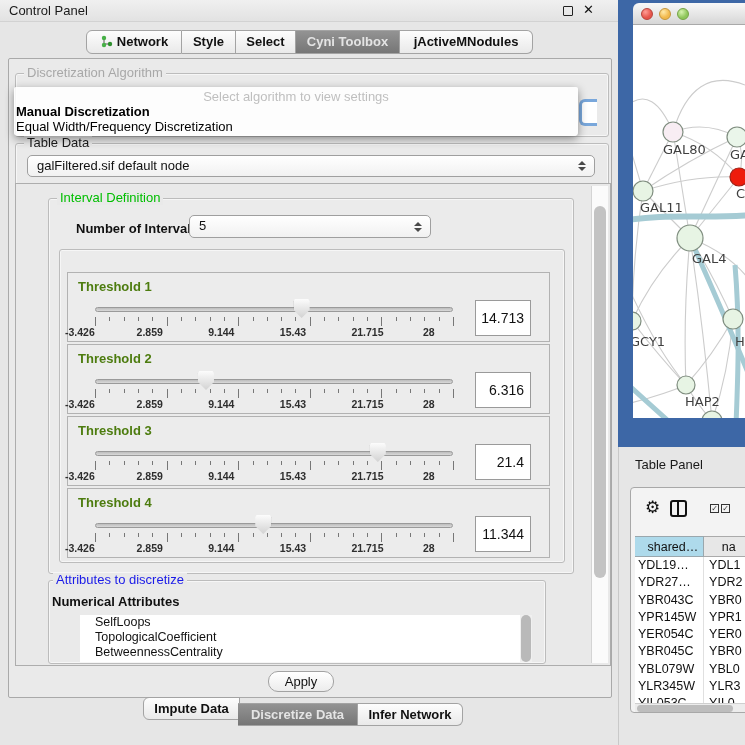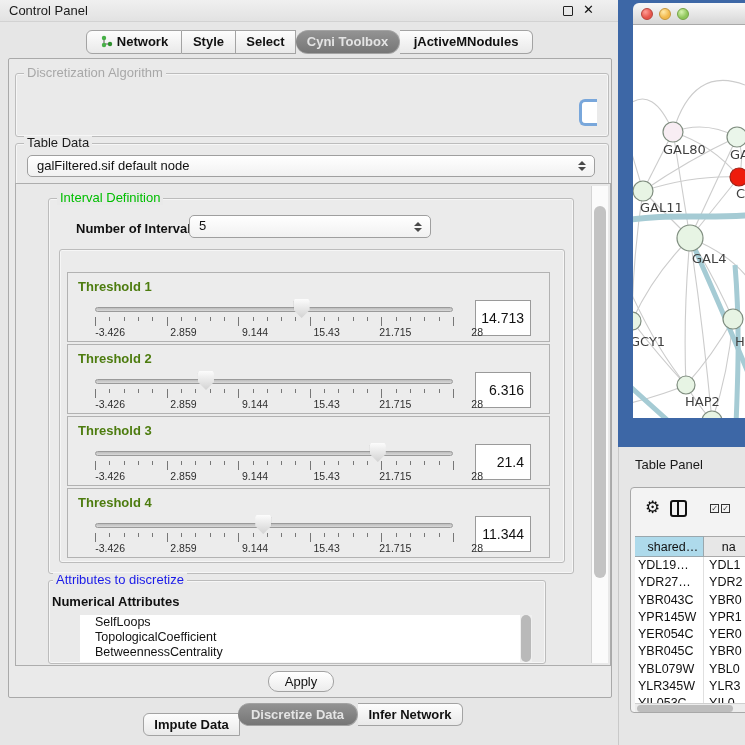--- a/index.html
+++ b/index.html
@@ -11,21 +11,21 @@
   .left-region { position:absolute; left:0; top:0; width:620px; height:745px; background:#e6e6e6; }
   .cp-titlebar { position:absolute; left:0; top:0; width:620px; height:22px; background:linear-gradient(#f0f0f0,#e2e2e2); border-bottom:1px solid #d2d2d2; }
   .cp-title { position:absolute; left:9px; top:3px; font-size:13px; color:#1a1a1a; }
   .float-icon { position:absolute; left:563px; top:6px; width:10px; height:10px; border:1.6px solid #222; border-radius:1px; }
   .close-icon { position:absolute; left:583px; top:2px; font-size:13px; font-weight:bold; color:#111; font-family:"DejaVu Sans",sans-serif; }
 
   
   .seg { position:absolute; height:24px; background:linear-gradient(#fdfdfd,#e9e9e9); border:1px solid #a3a3a3; border-left:none; font-size:13px; font-weight:bold; color:#111; text-align:center; line-height:22px; cursor:default; white-space:nowrap; overflow:hidden; }
   .seg.first { border-left:1px solid #a3a3a3; border-radius:6px 0 0 6px; }
   .seg.last { border-radius:0 6px 6px 0; }
-  .seg.sel { background:linear-gradient(#939393,#767676); color:#e4e4e4;border-radius:12px; }
+  .seg.sel { background:linear-gradient(#939393,#767676); color:#e4e4e4; }
   .tab-icon { display:inline-block; vertical-align:-2px; margin-right:4px; }
 
   .content-panel { position:absolute; left:8px; top:58px; width:604px; height:640px; background:#eaeaea; border:1px solid #a9a9a9; border-radius:2px; }
 
   
   .group { position:absolute; border:1px solid #bcbcbc; border-radius:3px; box-shadow:inset 0 0 0 1px rgba(255,255,255,.55); }
   .group-title { position:absolute; top:-8px; left:8px; background:#eaeaea; padding:0 3px; font-size:13px; line-height:14px; }
   .t-black { color:#1c1c1c; }
   .t-faded { color:#a8a8a8; }
   .t-green { color:#00be00; }
@@ -52,21 +52,21 @@
   
   .thr-panel { position:absolute; left:7px; width:483px; height:70px; background:#ececec; border:1px solid #b2b2b2; }
   .thr-label { position:absolute; left:10px; top:6px; font-size:13px; font-weight:bold; color:#4d7c0f; }
   .track { position:absolute; left:27px; top:34px; width:358px; height:5px; background:linear-gradient(#bdbdbd,#d9d9d9); border:1px solid #9a9a9a; border-radius:4px; }
   .thumb-sl { position:absolute; top:26px; width:16px; height:19px; background:linear-gradient(#fcfcfc,#d2d2d2); clip-path:polygon(8% 0,92% 0,100% 12%,100% 58%,50% 100%,0 58%,0 12%); filter:drop-shadow(0 0 1px #888); z-index:2; }
   .ticks { position:absolute; left:27px; top:44px; width:358px; height:10px; }
   .tick { position:absolute; top:0; width:1px; background:#777; }
   .tick.minor { height:4px; }
   .tick.major { height:9px; }
   .tick-labels { position:absolute; left:27px; top:53px; width:358px; height:12px; }
-  .tick-lab { position:absolute; width:60px; text-align:right; font-size:10.5px; font-weight:normal; color:#2e2e2e; }
+  .tick-lab { position:absolute; width:60px; text-align:left; font-size:10.5px; font-weight:bold; color:#2e2e2e; }
   .val-box { position:absolute; left:407px; top:27px; width:56px; height:36px; background:#fff; border:1px solid #9a9a9a; font-size:14px; color:#111; text-align:right; line-height:34px; padding-right:6px; }
 
   
   .attr-list { position:absolute; background:#fff; overflow:hidden; }
   .attr-item { font-size:12.5px; color:#111; line-height:15px; padding-left:15px; white-space:nowrap; }
   .list-scroll { position:absolute; width:12px; background:#f0f0f0; }
   .list-scroll .thumb { position:absolute; left:1px; top:0; width:10px; height:100%; background:#b9b9b9; border-radius:6px; }
 
   .apply-btn { position:absolute; left:268px; top:671px; width:66px; height:21px; background:linear-gradient(#ffffff,#ececec); border:1px solid #a2a2a2; border-radius:10px; font-size:13px; color:#111; text-align:center; line-height:19px; }
 
@@ -348,25 +348,30 @@
         </div>
 
         <div class="v-scroll">
           <div class="thumb" style="top:20px; height:372px;"></div>
         </div>
       </div>
 
       <div class="focus-ring" style="left:570px; top:40px;"></div>
     </div>
 
+    <div class="popup">
+      <div class="popup-prompt">Select algorithm to view settings</div>
+      <div class="popup-item b" style="top:17px;">Manual Discretization</div>
+      <div class="popup-item" style="top:32px;">Equal Width/Frequency Discretization</div>
+    </div>
 
     <div class="apply-btn">Apply</div>
 
     <div>
-      <div class="seg first" style="left:143px; top:713px; width:97px; height:23px;"><span>Impute Data</span></div>
+      <div class="seg first" style="left:143px; top:697px; width:97px; height:23px;"><span>Impute Data</span></div>
       <div class="seg sel" style="left:238px; top:703px; width:120px; height:23px;"><span>Discretize Data</span></div>
       <div class="seg last" style="left:358px; top:703px; width:105px; height:23px;"><span>Infer Network</span></div>
     </div>
   </div>
 
   <div class="net-frame">
     <div class="net-titlebar">
       <span class="tl red"></span>
       <span class="tl yellow"></span>
       <span class="tl green"></span>

